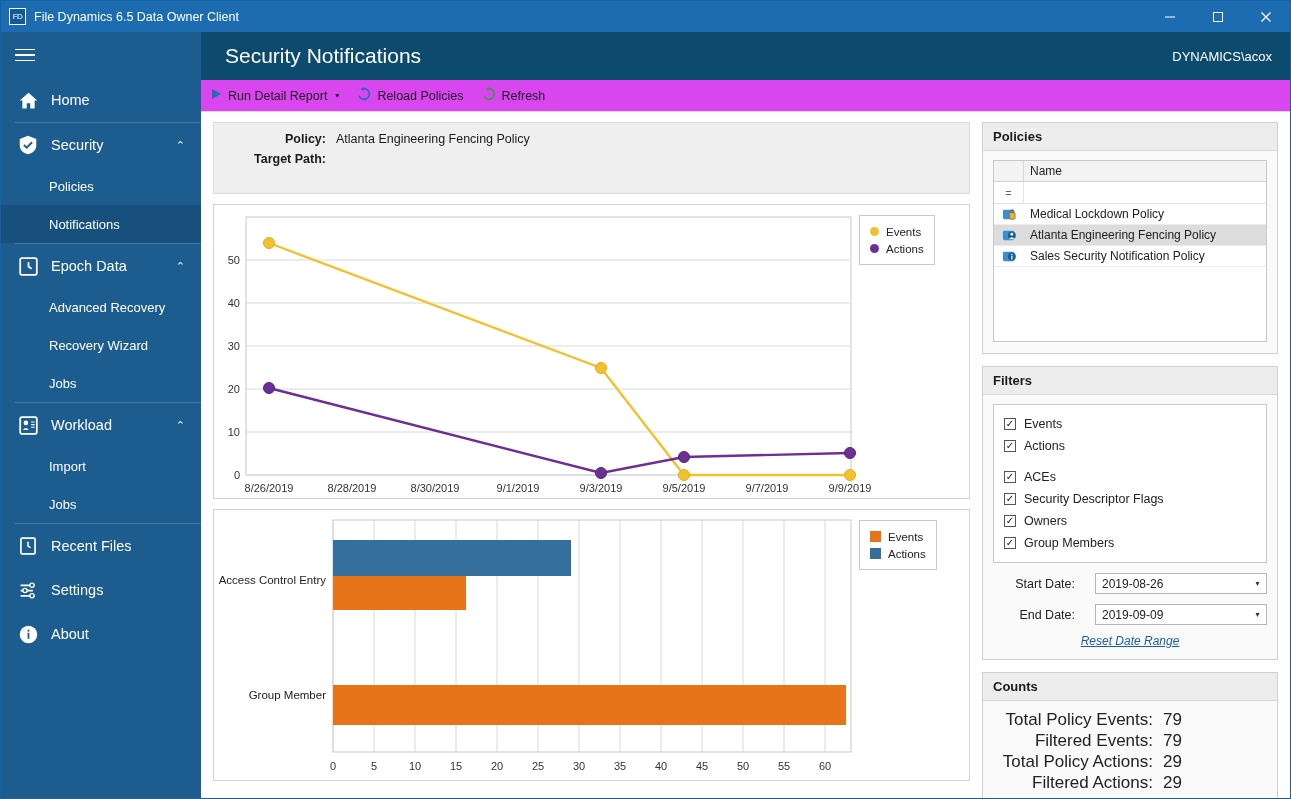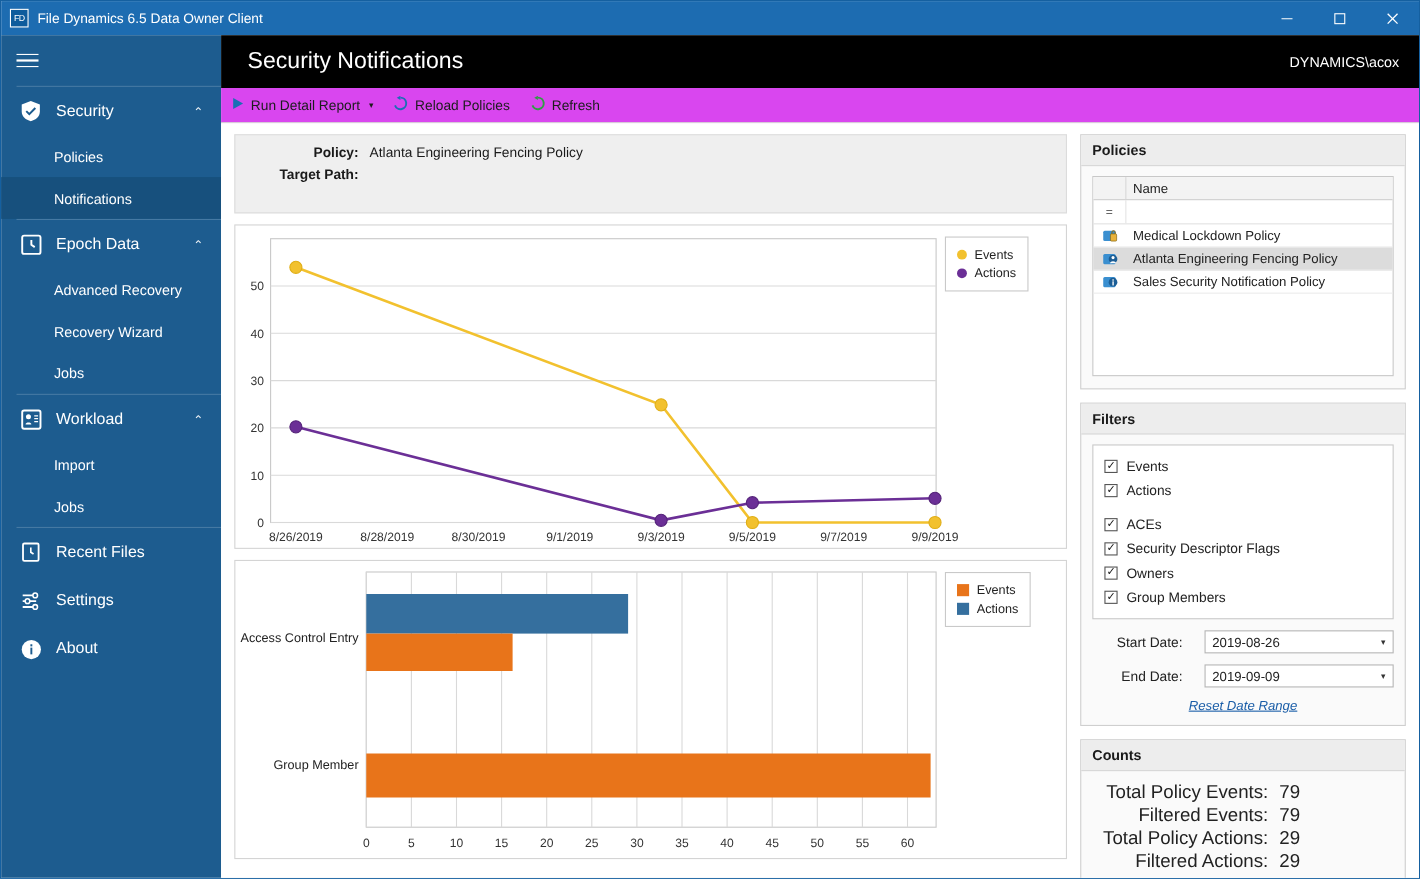--- a/index.html
+++ b/index.html
@@ -96,21 +96,21 @@
 
   
   .main {
     position: absolute;
     left: 200px; top: 31px;
     width: 1089px; height: 767px;
     background: #f0f0f0;
   }
   .header {
     height: 48px;
-    background: #000000;
+    background: #0c4a6e;
     color: #fff;
     display: flex;
     align-items: center;
     padding: 0 18px 0 24px;
     justify-content: space-between;
   }
   .header .page-title { font-size: 21px; }
   .header .user { margin-left: auto; font-size: 13px; }
 
   .toolbar {
@@ -277,20 +277,28 @@
 
   <div class="sidebar">
     <div class="hamburger">
       <div class="bars">
           <span></span>
           <span></span>
           <span></span>
         </div>
     </div>
 
+    <div class="nav-item">
+      <span class="nav-icon">
+        <svg width="21" height="21" viewBox="0 0 24 24">
+            <path d="M12 3 L22 12 h-3 v9 h-5 v-6 h-4 v6 H5 v-9 H2 Z" fill="#fff"></path>
+          </svg>
+      </span>
+      <span>Home</span>
+    </div>
     <div class="nav-sep"></div>
 
     <div class="nav-item">
       <span class="nav-icon">
         <svg width="22" height="22" viewBox="0 0 24 24">
             <path d="M12 2 L21 5.5 v7 c0 5 -4 8.5 -9 9.5 c-5 -1 -9 -4.5 -9 -9.5 v-7 Z" fill="#fff"></path>
             <path d="M7.5 12 l3 3 l6 -6" stroke="#1d5c8f" stroke-width="2" fill="none"></path>
           </svg>
       </span>
       <span>Security</span>

